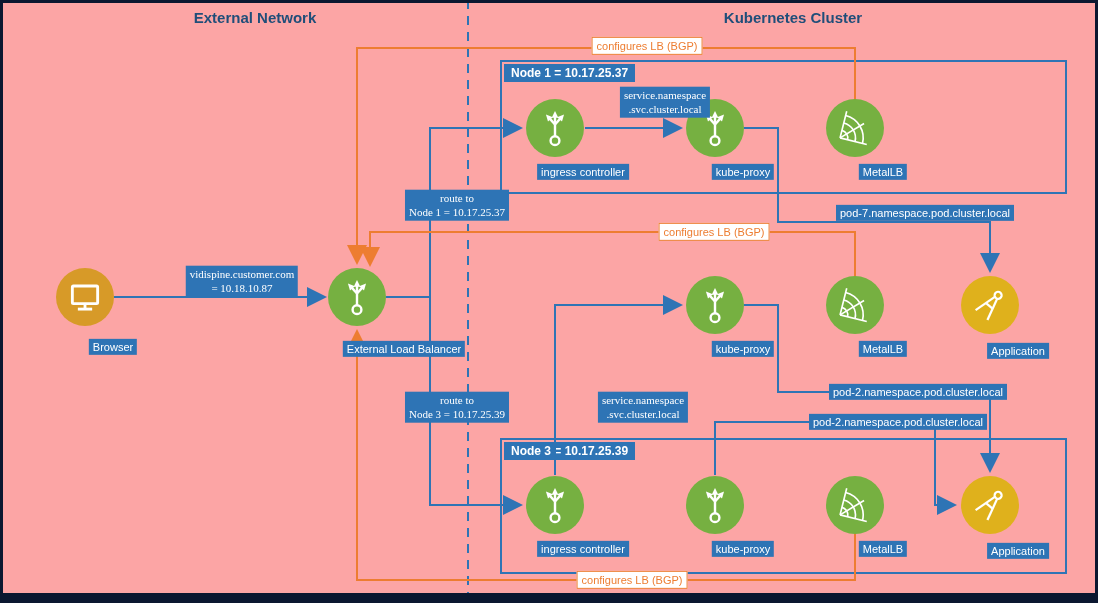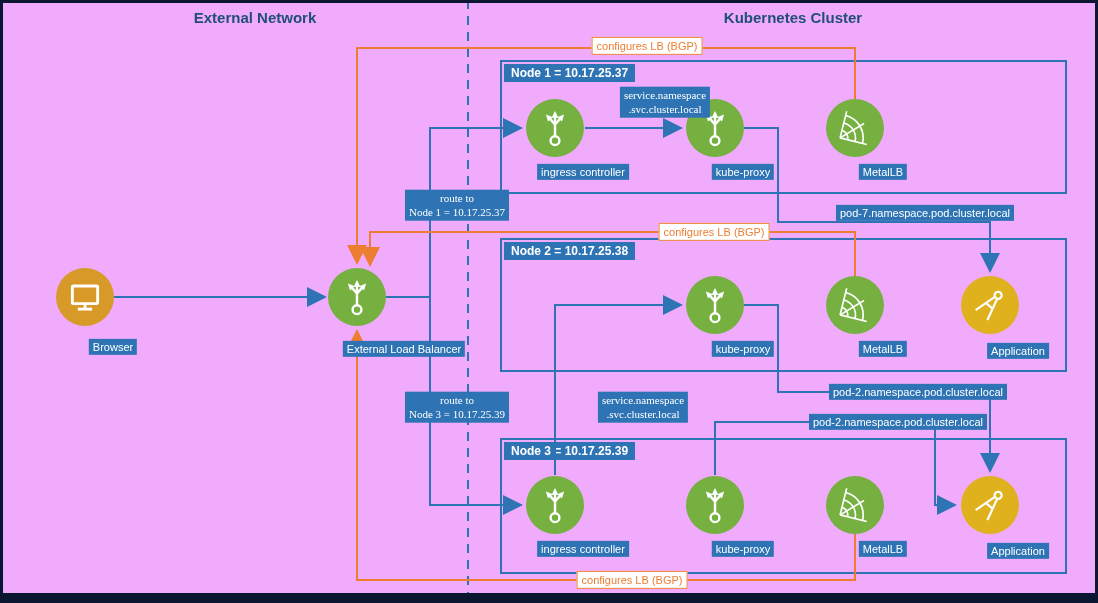--- a/index.html
+++ b/index.html
@@ -1,17 +1,17 @@
 <!DOCTYPE html>
 <html><head>
 <meta charset="utf-8">
 <style>
   html,body{margin:0;padding:0;background:#fff;}
   .canvas{
-    position:relative;width:1098px;height:603px;background:#f0abfc;
+    position:relative;width:1098px;height:603px;background:#fca5a5;
     font-family:"Liberation Sans",sans-serif;overflow:hidden;
   }
   .frame{position:absolute;inset:0;border:3px solid #0b1730;border-bottom-width:10px;z-index:20;pointer-events:none;}
   .hd{position:absolute;top:9px;font-weight:bold;font-size:15px;color:#1f4e79;text-align:center;z-index:6;}
   .hd.ext{left:150px;width:210px;}
   .hd.k8s{left:688px;width:210px;text-align:center;}
   .box{position:absolute;border:2px solid #2e74b5;background:transparent;z-index:0;}
   .box-title{
     position:absolute;left:2px;top:2px;background:#2e74b5;color:#fff;
     font-weight:bold;font-size:12px;padding:2px 7px;white-space:nowrap;
@@ -37,23 +37,20 @@
 <body>
 
 <div class="canvas">
 
   <div class="hd ext">External Network</div>
   <div class="hd k8s">Kubernetes Cluster</div>
 
   <div class="box" style="left:500px;top:60px;width:563px;height:130px">
     <div class="box-title">Node 1 = 10.17.25.37</div>
   </div>
-  <div class="box" style="left:500px;top:238px;width:563px;height:130px">
-    <div class="box-title">Node 2 = 10.17.25.38</div>
-  </div>
   <div class="box" style="left:500px;top:438px;width:563px;height:132px">
     <div class="box-title">Node 3 = 10.17.25.39</div>
   </div>
 
   <svg class="lines" width="1098" height="603" viewBox="0 0 1098 603">
     <defs>
       <marker id="mb" viewBox="0 0 10 10" refX="9" refY="5" markerWidth="10" markerHeight="10" orient="auto">
         <path d="M0 0 L10 5 L0 10 Z" fill="#2E74B5"></path>
       </marker>
       <marker id="mo" viewBox="0 0 10 10" refX="9" refY="5" markerWidth="10" markerHeight="10" orient="auto">
@@ -282,20 +279,24 @@
   <div class="chip" style="left:715px;top:172px">kube-proxy</div>
   <div class="chip" style="left:855px;top:172px">MetalLB</div>
   <div class="chip" style="left:715px;top:349px">kube-proxy</div>
   <div class="chip" style="left:855px;top:349px">MetalLB</div>
   <div class="chip" style="left:990px;top:351px">Application</div>
   <div class="chip" style="left:555px;top:549px">ingress controller</div>
   <div class="chip" style="left:715px;top:549px">kube-proxy</div>
   <div class="chip" style="left:855px;top:549px">MetalLB</div>
   <div class="chip" style="left:990px;top:551px">Application</div>
 
+  <div class="chip" style="left:214px;top:281px">
+    <span>vidispine.customer.com</span>
+    <span>= 10.18.10.87</span>
+  </div>
   <div class="chip" style="left:429px;top:205px">
     <span>route to</span>
     <span>Node 1 = 10.17.25.37</span>
   </div>
   <div class="chip" style="left:429px;top:407px">
     <span>route to</span>
     <span>Node 3 = 10.17.25.39</span>
   </div>
   <div class="chip" style="left:637px;top:102px">
     <span>service.namespace</span>

